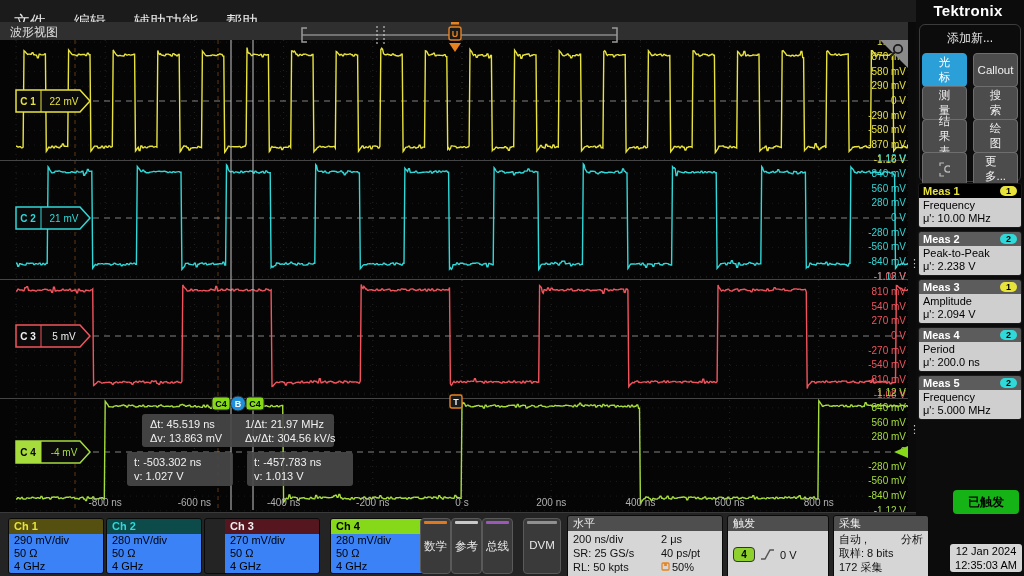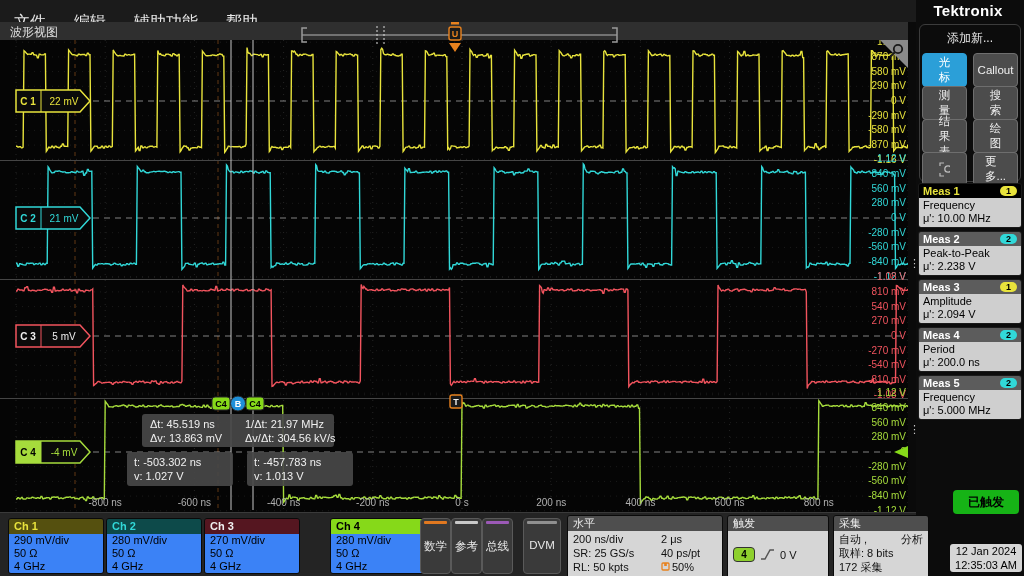--- a/index.html
+++ b/index.html
@@ -347,21 +347,21 @@
             <div>50 Ω</div>
             <div>4 GHz</div>
           </div>
         </div><div class="chb" style="left: 106px;">
           <div class="hd" style="background: rgb(13, 74, 74); color: rgb(49, 216, 216);">Ch 2</div>
           <div class="bd">
             <div>280 mV/div</div>
             <div>50 Ω</div>
             <div>4 GHz</div>
           </div>
-        </div><div class="chb" style="left: 204px;">
+        </div><div class="chb" style="left: 204px; padding-left: 20px;">
           <div class="hd" style="background: rgb(85, 22, 32); color: rgb(240, 240, 240);">Ch 3</div>
           <div class="bd">
             <div>270 mV/div</div>
             <div>50 Ω</div>
             <div>4 GHz</div>
           </div>
         </div><div class="chb" style="left: 317px; margin-left: 13px;">
           <div class="hd" style="background: rgb(134, 217, 25); color: rgb(0, 0, 0);">Ch 4</div>
           <div class="bd">
             <div>280 mV/div</div>

